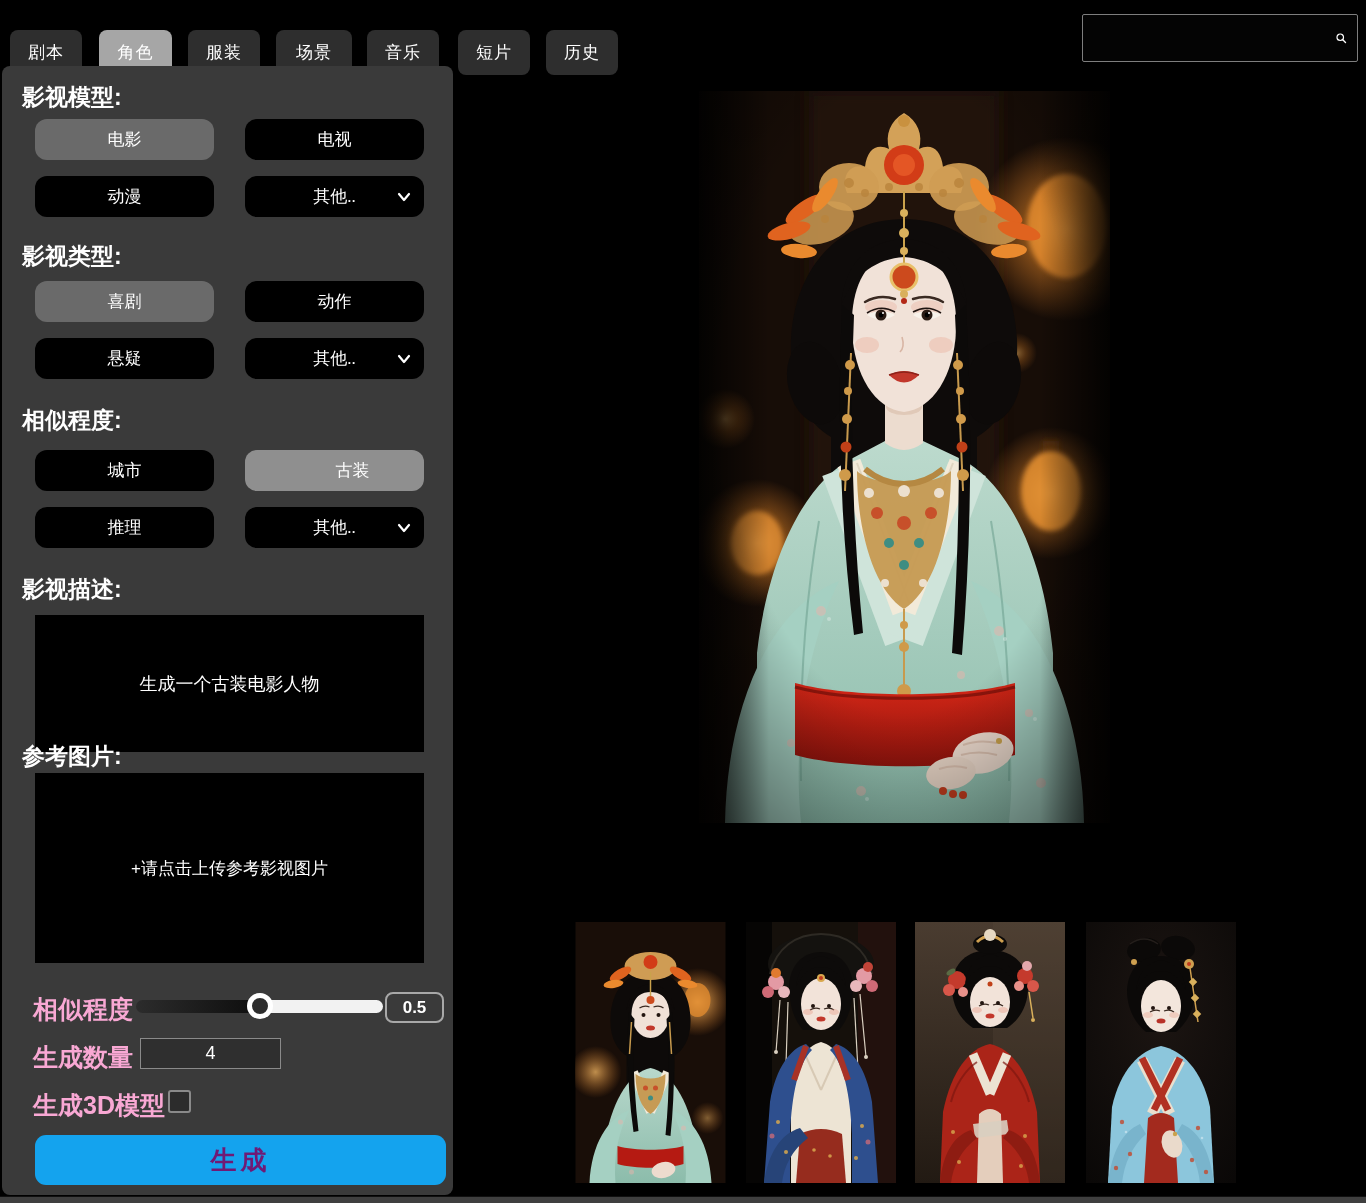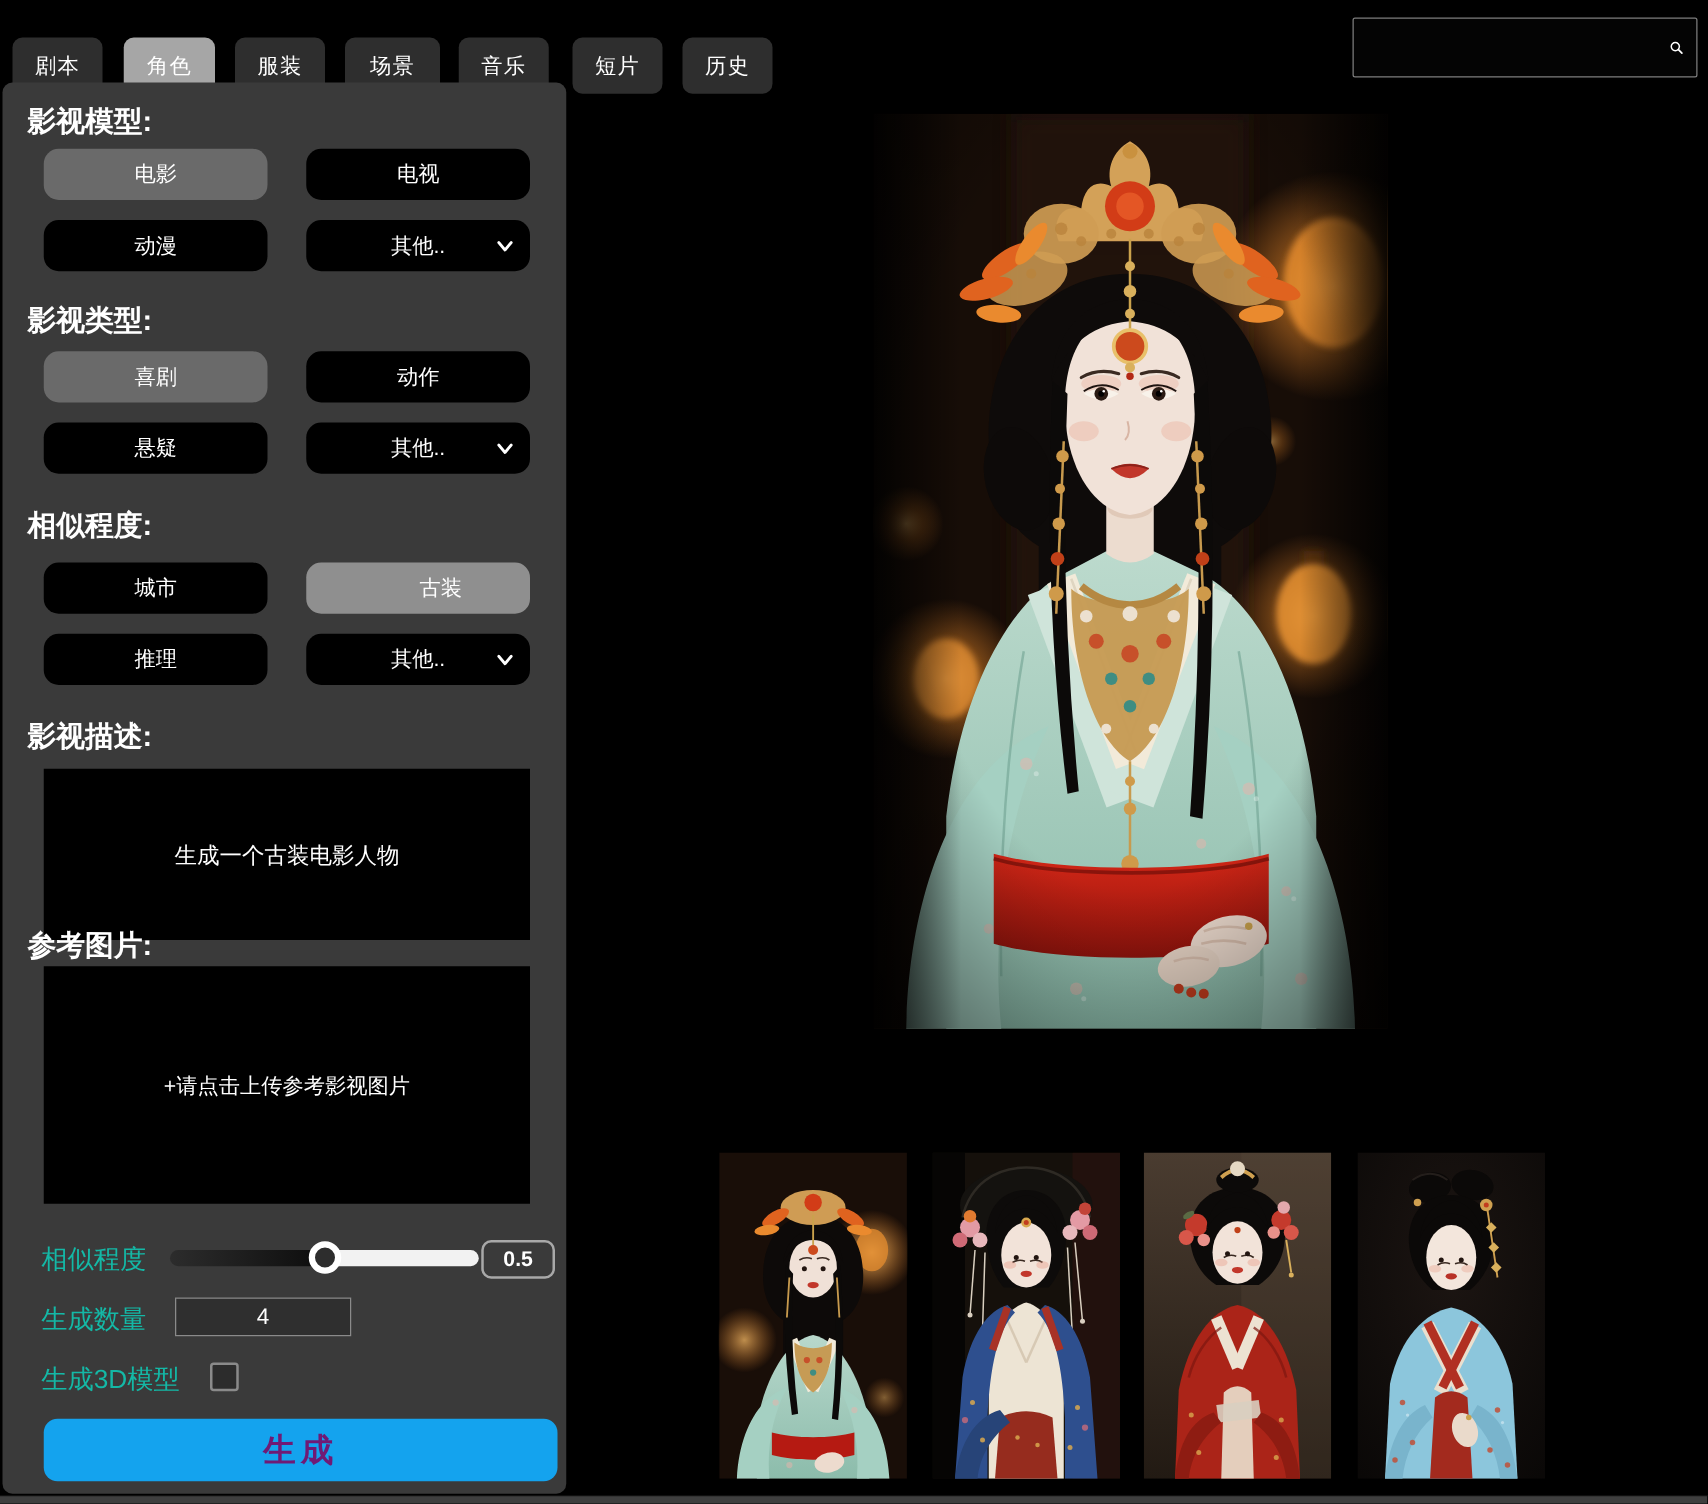--- a/index.html
+++ b/index.html
@@ -29,36 +29,36 @@
   .search-box .mag { width:26px; height:26px; margin-right:10px; cursor:pointer; }
   
   .sidebar {
     position:absolute; left:2px; top:66px; width:451px; height:1129px;
     background:#3a3a3a; border-radius:8px;
   }
   .sec-title { position:absolute; left:20px; font-size:23px; font-weight:bold; color:#fff; }
   .opt-btn {
     position:absolute; width:179px; height:41px; background:#000; color:#fff;
     border-radius:12px; display:flex; align-items:center; justify-content:center;
-    font-size:17px; cursor:pointer;
+    font-size:17px; cursor:pointer;font-family:Liberation Serif, serif;
   }
   .opt-btn.sel { background:#6a6a6a; }
   .opt-btn.sel-light { background:#8f8f8f;padding-left:36px; }
   .opt-btn .chev { position:absolute; right:13px; top:50%; margin-top:-5px; }
   .desc-box {
     position:absolute; left:33px; width:389px; height:137px; background:#000;
     display:flex; align-items:center; justify-content:center;
     font-size:18px; color:#fff; cursor:text;
   }
   .upload-box {
     position:absolute; left:33px; width:389px; height:190px; background:#000;
     display:flex; align-items:center; justify-content:center;
     font-size:17px; color:#fff; cursor:pointer;
   }
-  .ctl-label { position:absolute; font-size:21px; color:#14b8a6; font-weight:400; }
+  .ctl-label { position:absolute; font-size:25px; color:#f9a8d4; font-weight:700; }
   .slider { position:absolute; left:134px; width:247px; height:26px; cursor:pointer; }
   .slider .track-l { position:absolute; left:0; top:7px; width:52%; height:13px;
     background:linear-gradient(90deg,#2c2c2c,#0c0c0c); border-radius:7px 0 0 7px; }
   .slider .track-r { position:absolute; right:0; top:7px; width:48%; height:13px;
     background:#f2f2f2; border-radius:0 7px 7px 0; }
   .slider .thumb { position:absolute; left:50%; top:0; width:26px; height:26px; margin-left:-13px;
     background:#2d2d2d; border:5px solid #fff; border-radius:50%; }
   .value-box {
     position:absolute; left:383px; width:59px; height:31px;
     border:2px solid #a8a8a8; border-radius:8px;

